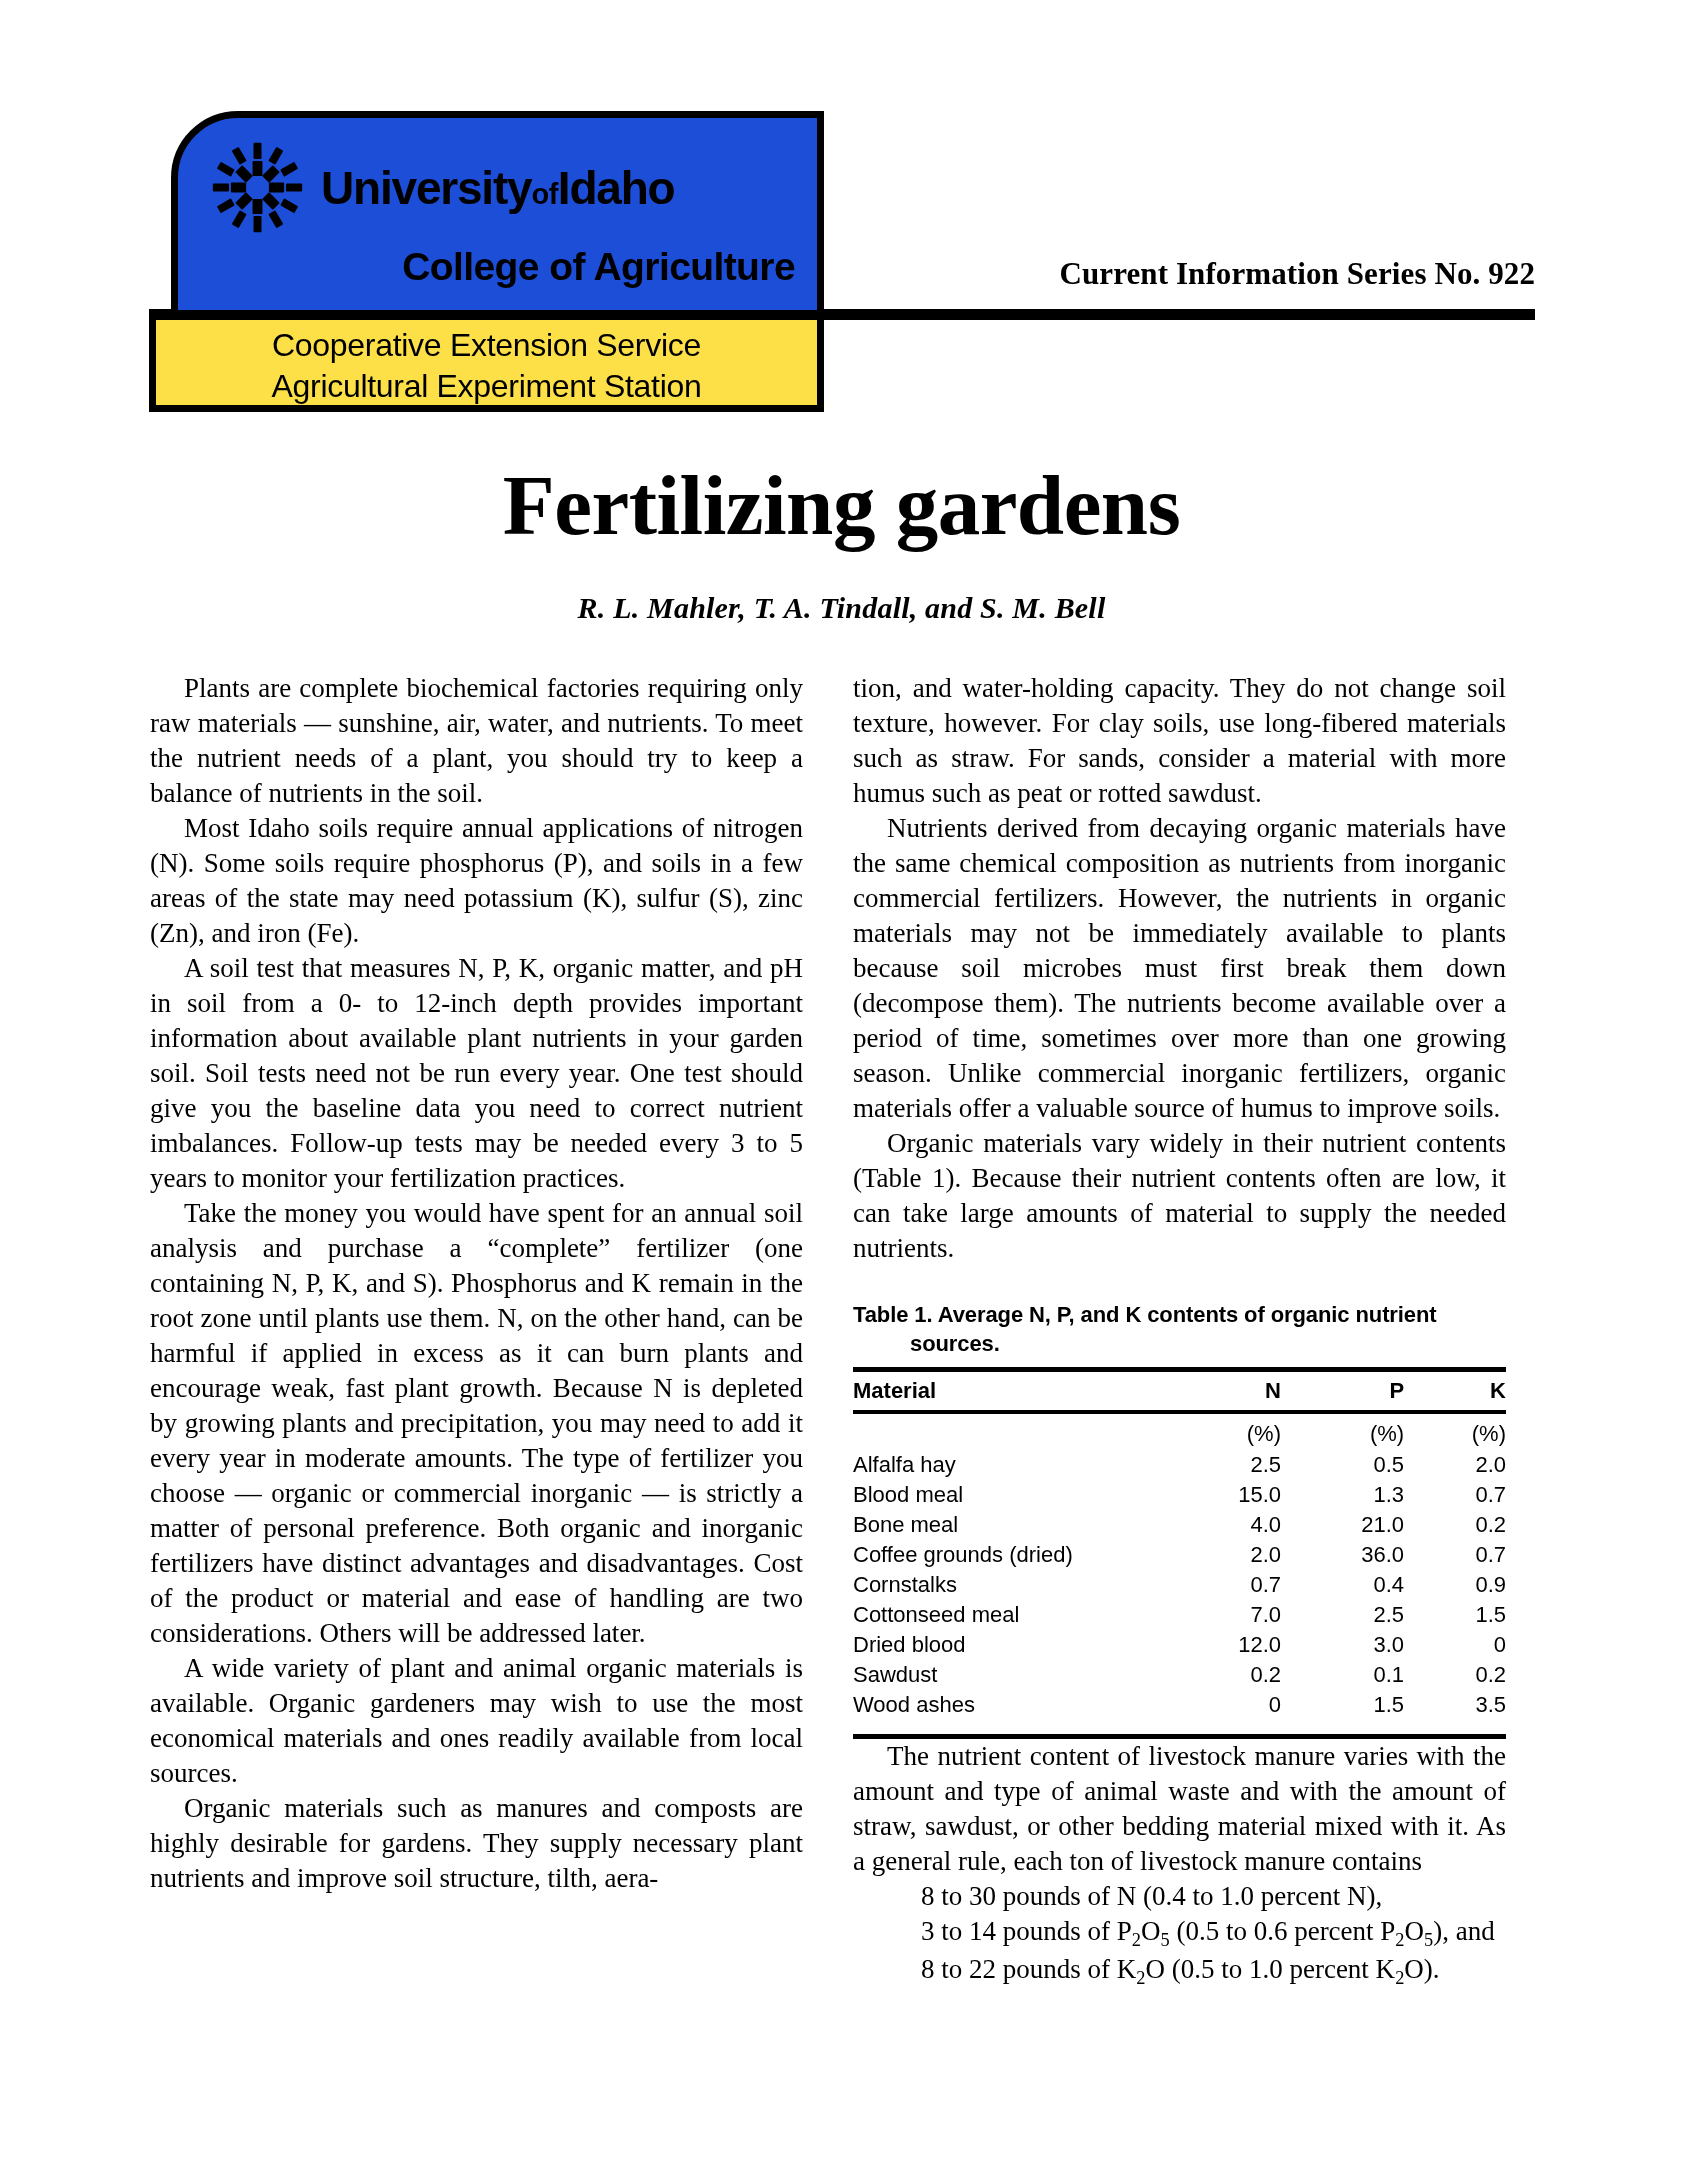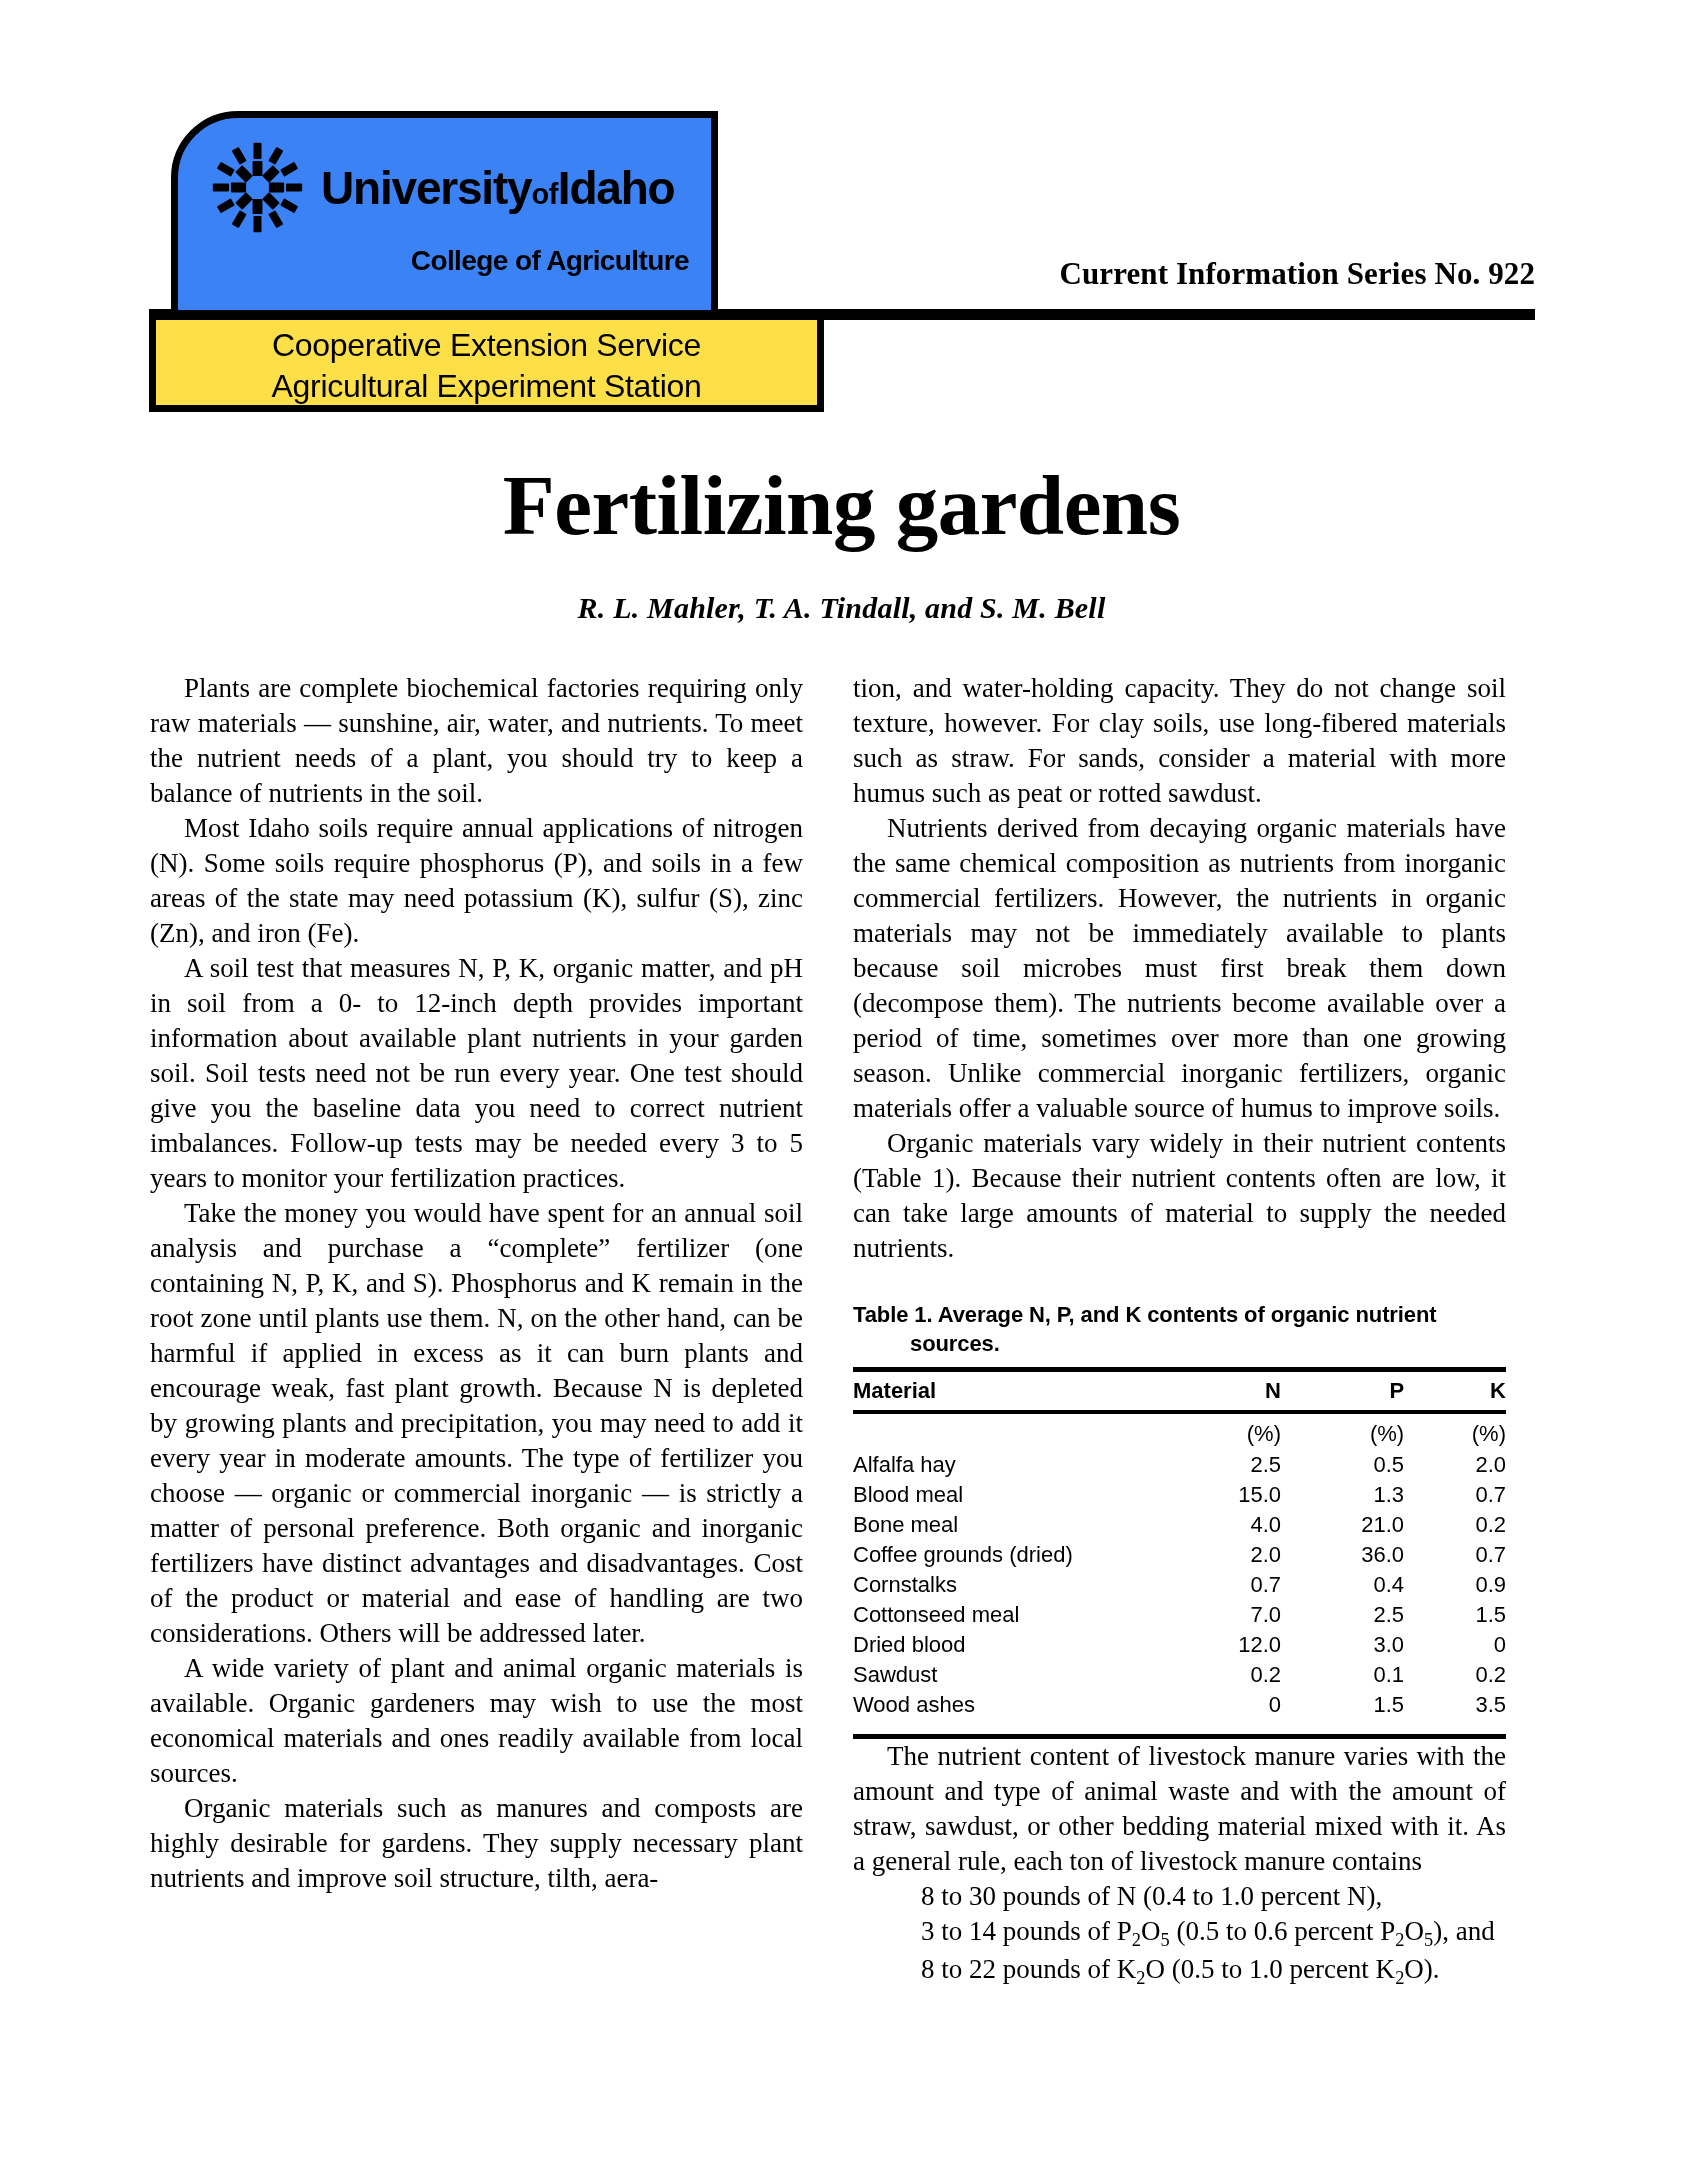--- a/index.html
+++ b/index.html
@@ -28,26 +28,26 @@
     position: absolute;
     left: 149px;
     top: 111px;
     width: 1386px;
     height: 317px;
   }
   .logo-box {
     position: absolute;
     left: 22px;
     top: 0px;
-    width: 547px;
+    width: 653px;
     height: 206px;
     border: 7px solid #000;
     border-top-left-radius: 67px;
     box-sizing: border-box;
-    background: #3b82f6;
+    background: #1d4ed8;
     z-index: 3;
   }
   .logo-row {
     position: absolute;
     left: 32px;
     top: 22px;
     display: flex;
     align-items: center;
     gap: 16px;
   }
@@ -69,21 +69,21 @@
     letter-spacing: -0.5px;
   }
   .college-line {
     position: absolute;
     left: 0;
     right: 22px;
     top: 127px;
     text-align: right;
     font-family: "Liberation Sans", "DejaVu Sans", sans-serif;
     font-weight: bold;
-    font-size: 28px;
+    font-size: 39px;
     letter-spacing: -0.6px;
     white-space: nowrap;
   }
 
   .ext-box {
     position: absolute;
     left: 0px;
     top: 202px;
     width: 675px;
     height: 99px;

